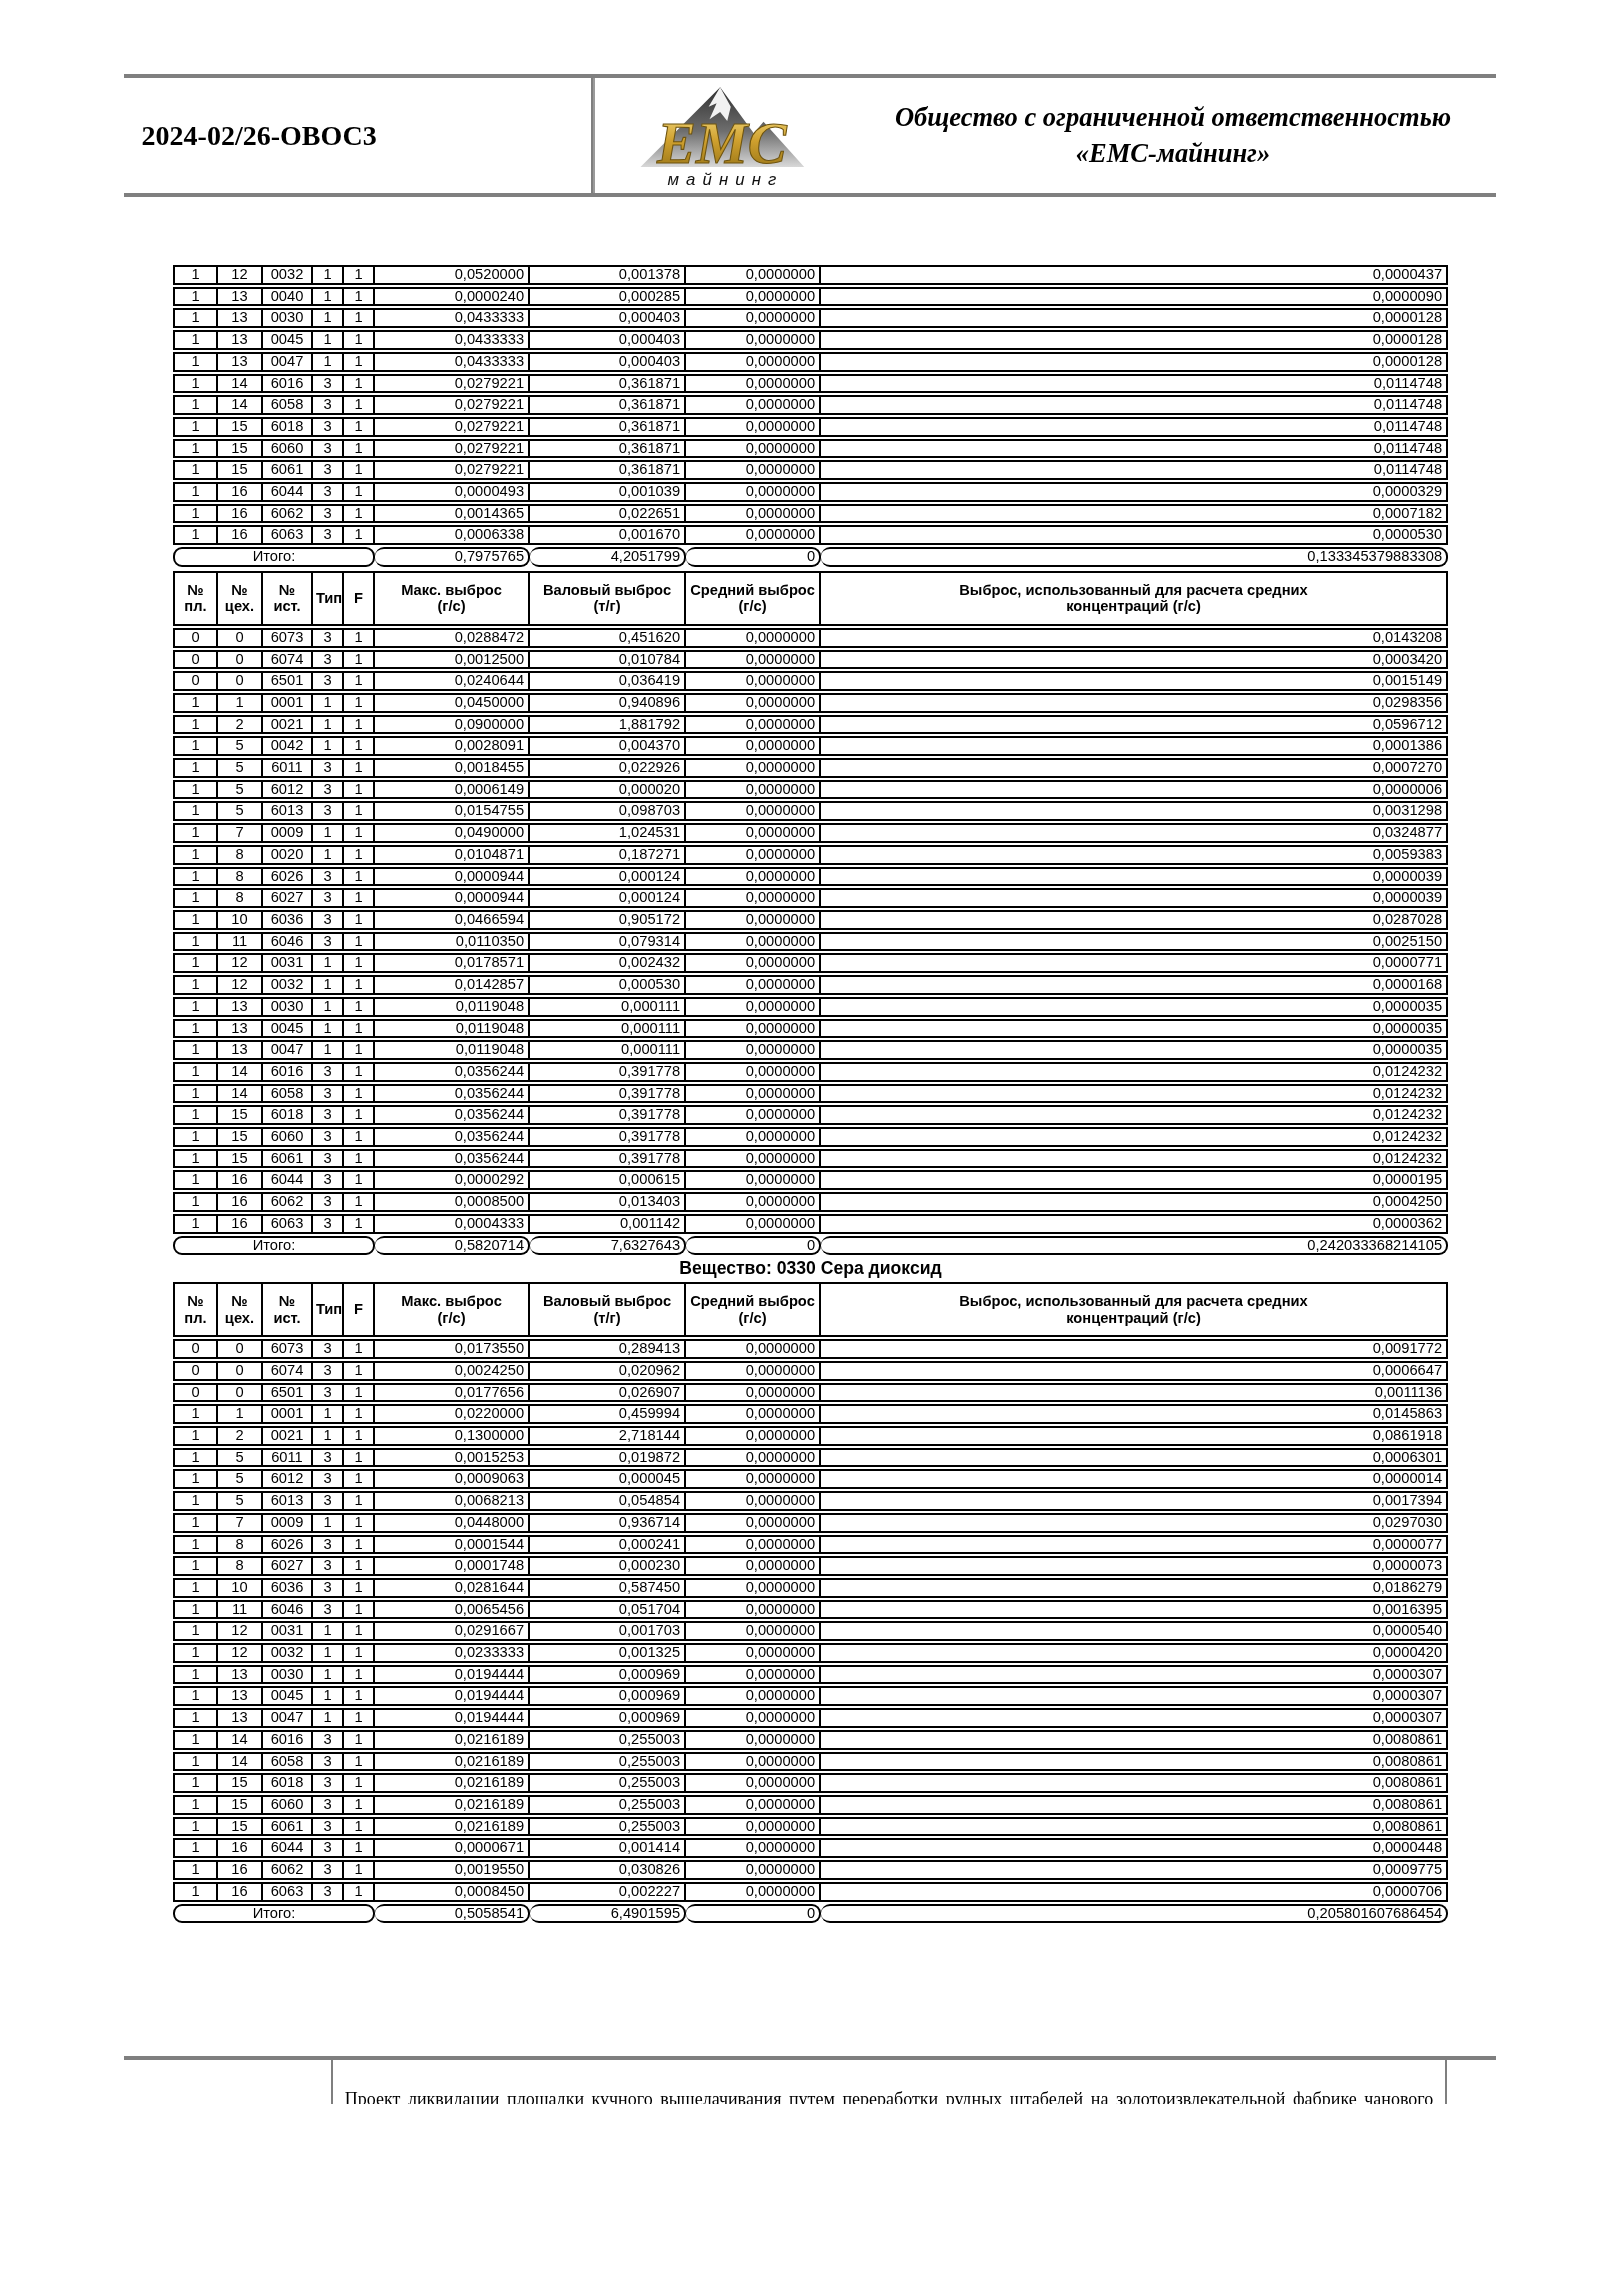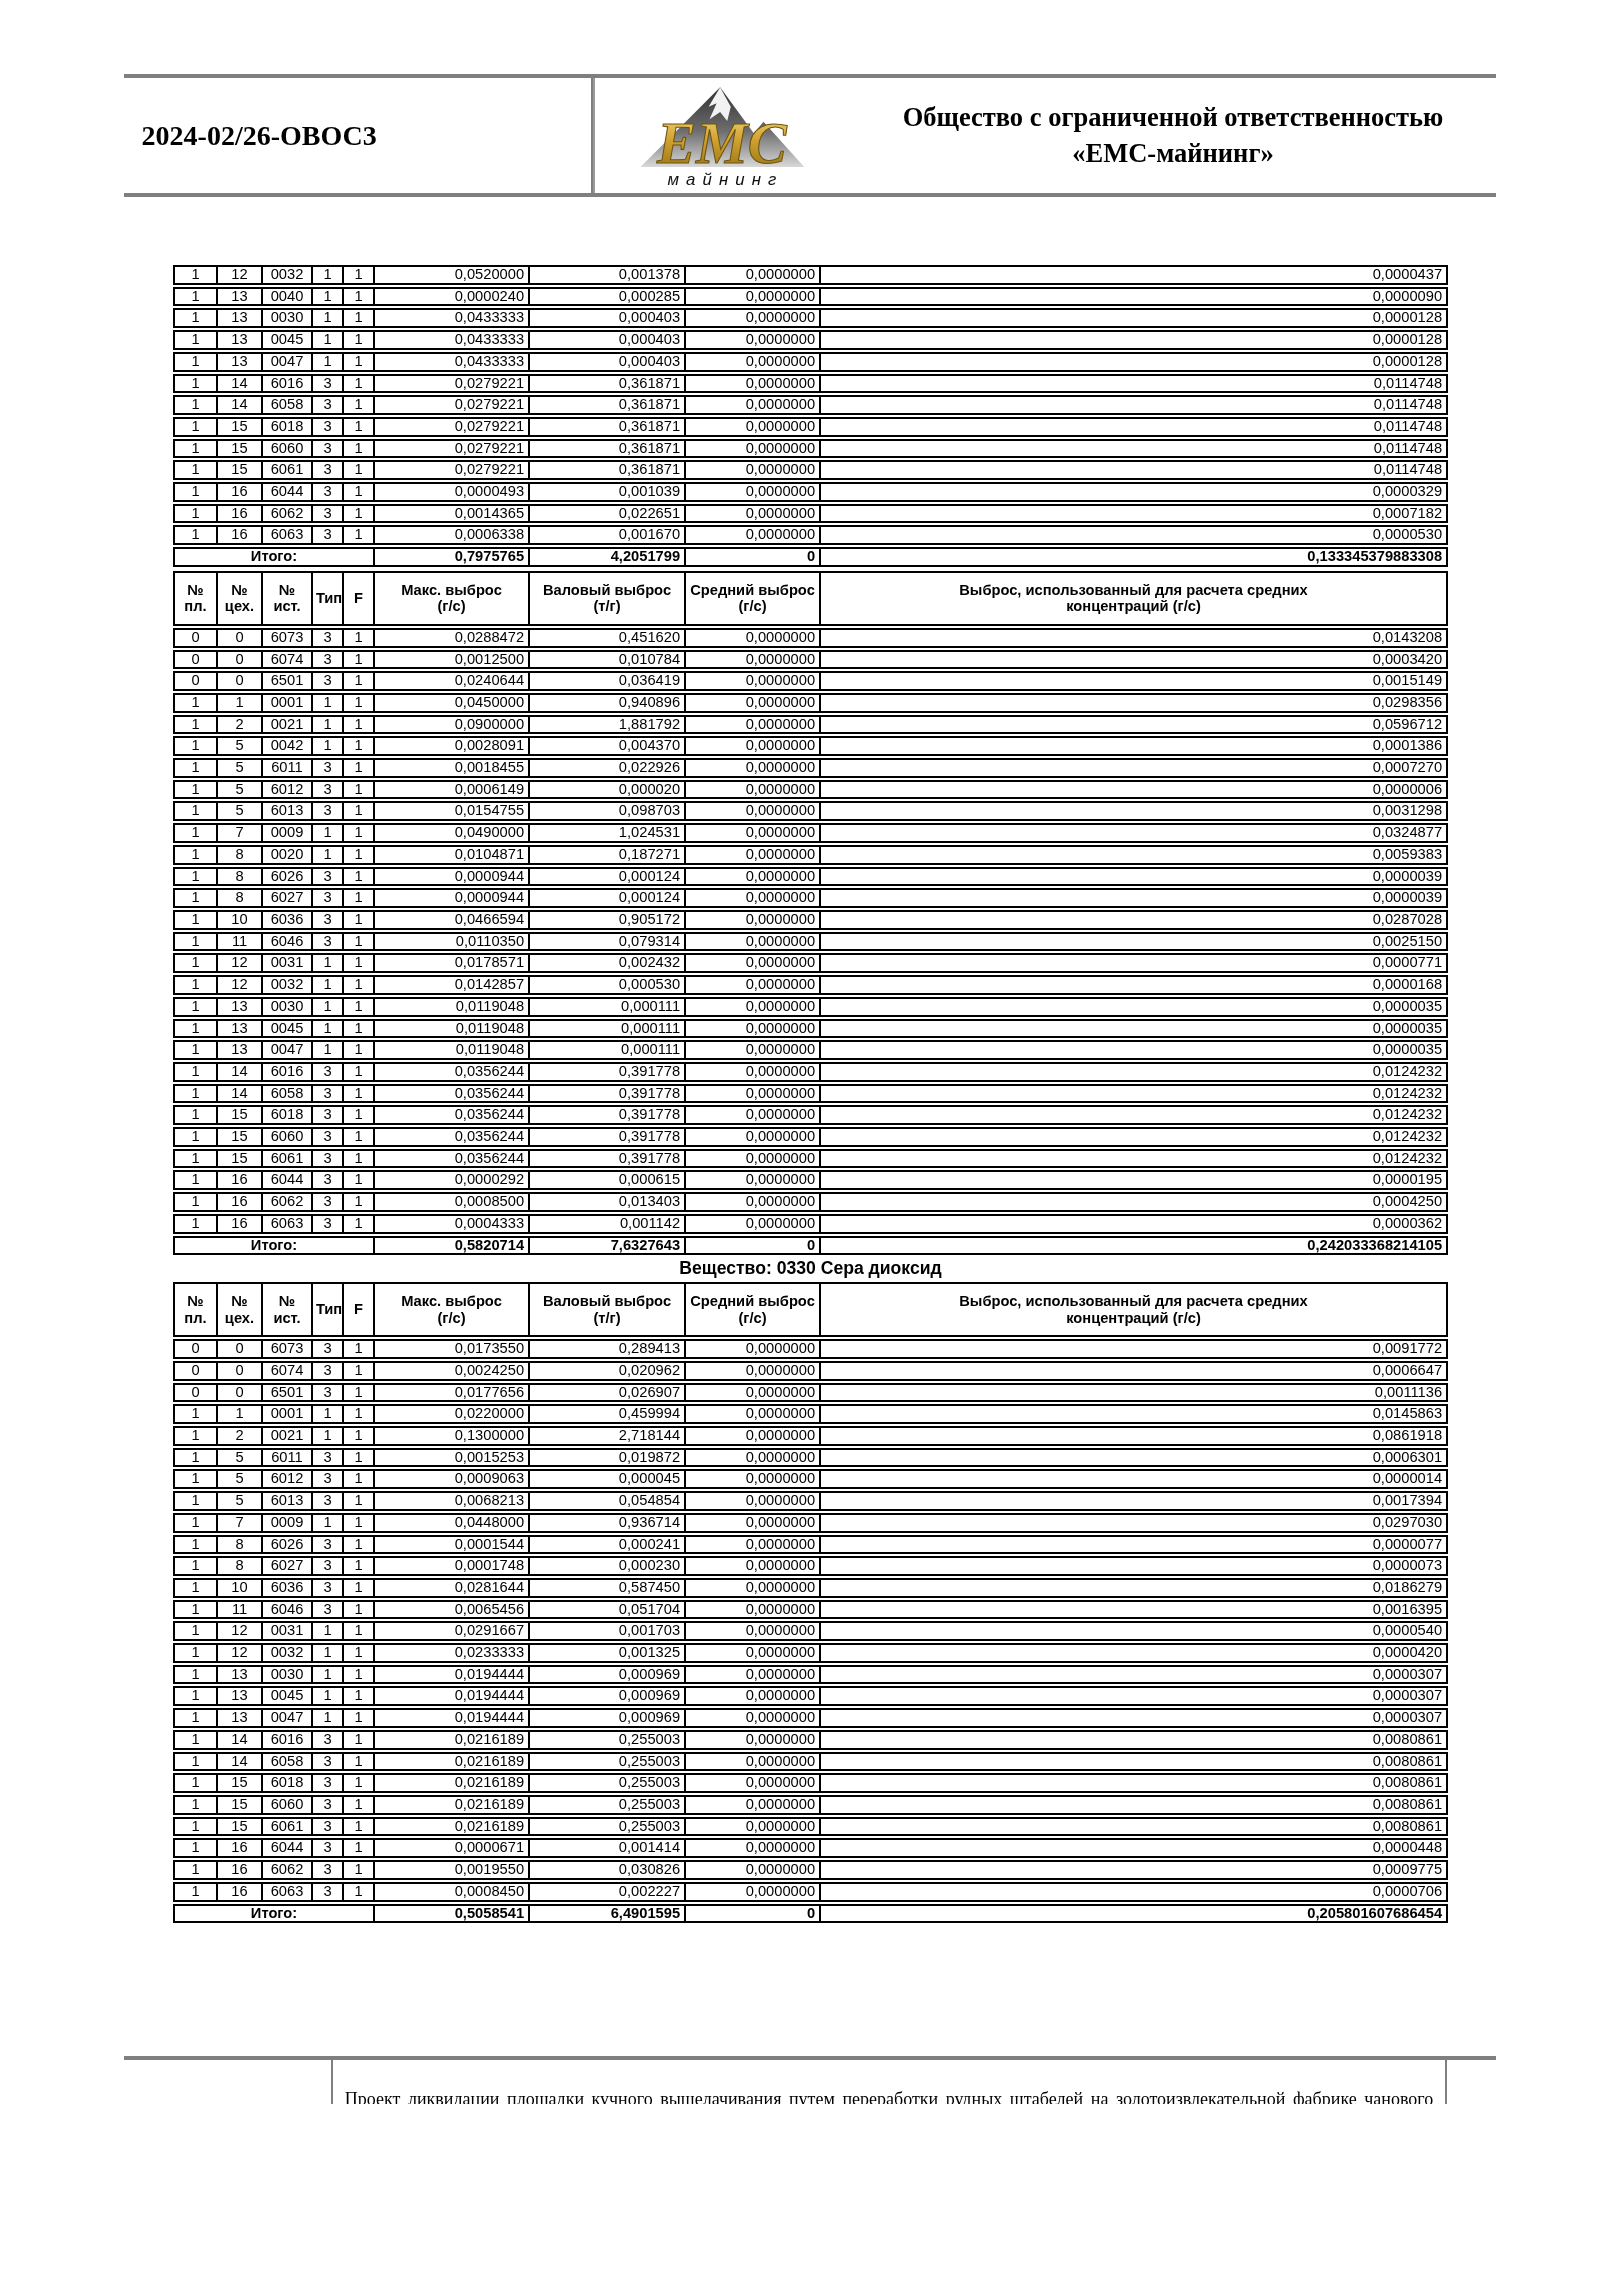--- a/index.html
+++ b/index.html
@@ -8,34 +8,34 @@
 
   
   .hdr{position:absolute;left:124px;top:74px;width:1372px;height:115px;
        border-top:4.9px solid #7f7f7f;border-bottom:4.9px solid #7f7f7f;
        display:flex;align-items:stretch;}
   .hdr-cell-doc{width:469px;display:flex;align-items:center;padding-left:17.6px;
        border-right:2.9px solid #7f7f7f;box-sizing:border-box;}
   .doc-number{font-family:"Liberation Serif",serif;font-weight:bold;font-size:28px;}
   .hdr-cell-logo{width:257px;display:flex;align-items:center;justify-content:center;
        border-left:2.9px solid #9a9a9a;box-sizing:border-box;font-style:italic;}
-  .hdr-cell-company{flex:1;display:flex;flex-direction:column;align-items:center;justify-content:center;}
+  .hdr-cell-company{flex:1;display:flex;flex-direction:column;align-items:center;justify-content:center;font-style:italic;}
   .company{font-family:"Liberation Serif",serif;font-weight:bold;font-size:26.5px;line-height:1.35;text-align:center;}
 
   
   .content{position:absolute;left:173px;top:263px;width:1275px;}
   table.em{border-collapse:separate;border-spacing:0 2px;table-layout:fixed;width:1275px;}
   table.em td, table.em th{
       border-top:2px solid #000;border-bottom:2px solid #000;border-right:2px solid #000;
       font-size:14.7px;line-height:15.7px;padding:0 3.9px;overflow:hidden;white-space:nowrap;}
   table.em td:first-child, table.em th:first-child{border-left:2px solid #000;}
   table.em th{font-weight:bold;text-align:center;vertical-align:middle;height:47px;white-space:normal;line-height:16.7px;padding:2px 2.9px;}
   td.ctr{text-align:center;}
   td.num{text-align:right;}
-  tr.totals td{font-weight:bold;}
+  tr.totals td{font-weight:normal;border-radius:9px;}
   .section-title{font-weight:bold;font-size:17.6px;text-align:center;margin:1px 0 1px 0;}
 
   
   .ftr{position:absolute;left:124px;top:2056px;width:1372px;height:130px;
        border-top:4.9px solid #7f7f7f;border-bottom:4.9px solid #7f7f7f;
        display:flex;align-items:stretch;font-family:"Liberation Serif",serif;}
   .ftr-year{width:209px;display:flex;align-items:center;justify-content:center;
        border-right:2.9px solid #7f7f7f;box-sizing:border-box;font-weight:bold;font-size:20px;}
   .ftr-text{flex:1;display:flex;align-items:center;box-sizing:border-box;
        border-right:2.9px solid #7f7f7f;padding:3.9px 11.8px;}

